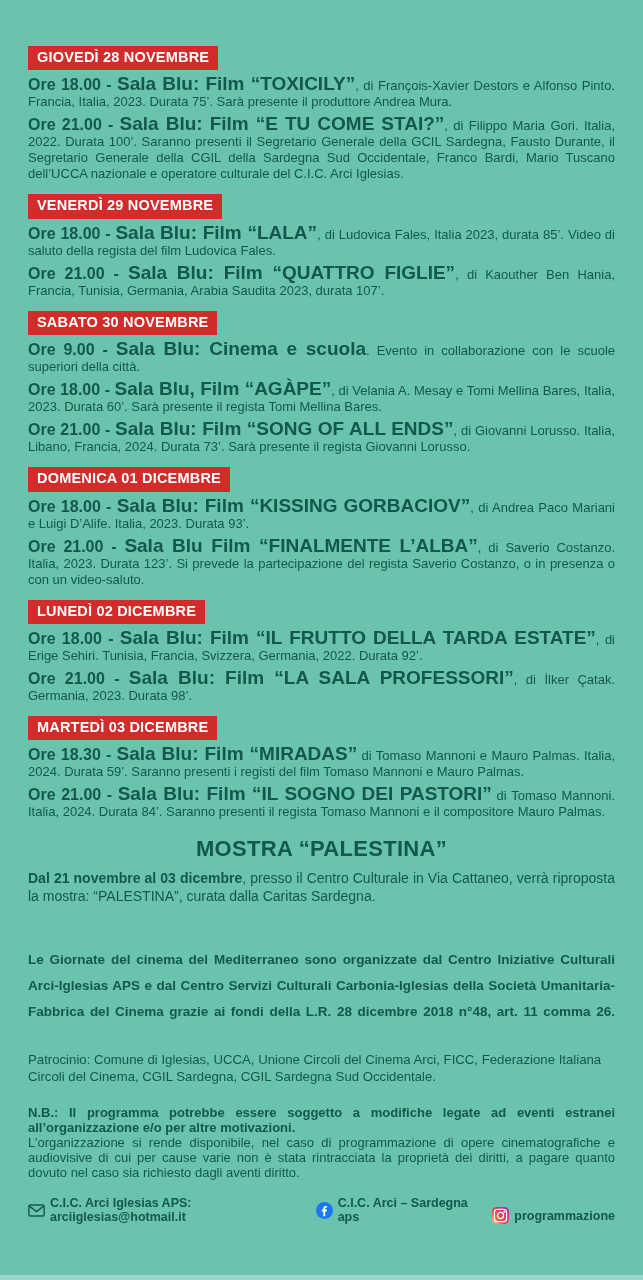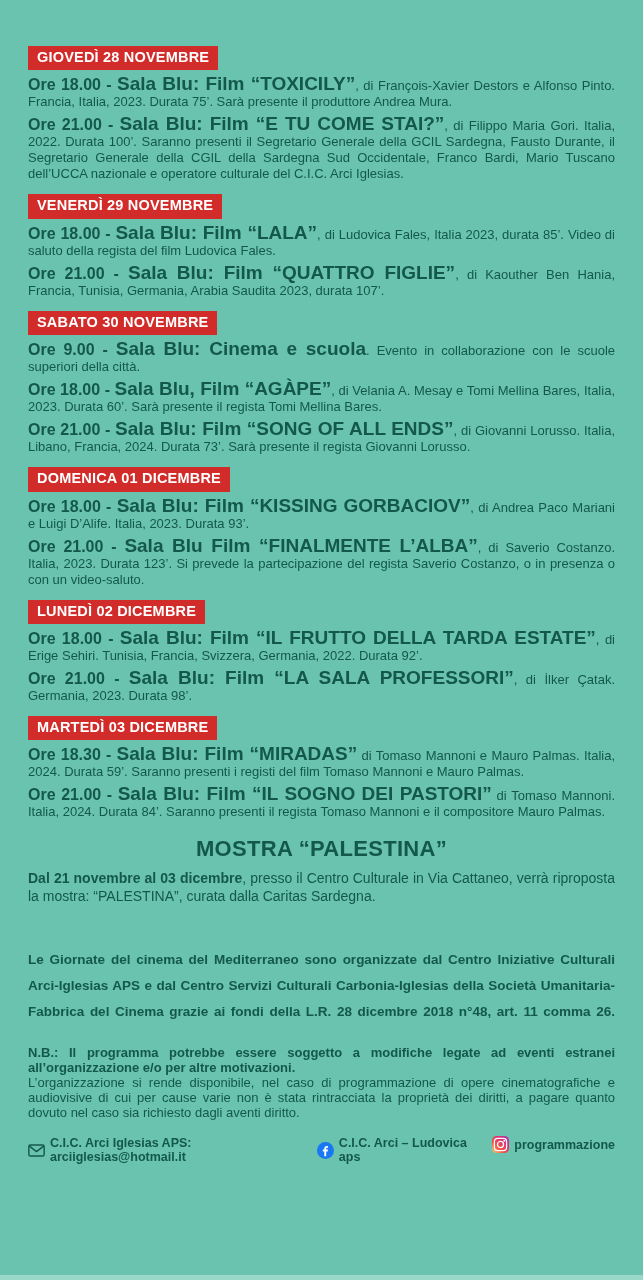--- a/index.html
+++ b/index.html
@@ -78,21 +78,21 @@
   
   .free-entry{
     margin:18px 0 0 0;
     text-align:center;
     font-size:20px;
     font-weight:bold;
     letter-spacing:.3px;
   }
   .footer{margin-top:14px;font-weight:bold;font-size:12.5px;}
   .info-label{margin:0 0 3px 0;font-size:11.5px;}
-  .contact-row{display:flex;align-items:flex-start;margin:16px 0 13px 0;}
+  .contact-row{display:flex;align-items:flex-end;margin:16px 0 13px 0;}
   .contact-item{display:flex;align-items:center;margin-right:20px;}
   .contact-item:last-child{margin-right:0;}
   .contact-icon{display:inline-flex;width:17px;height:17px;margin-right:5px;flex:0 0 auto;}
   .contact-icon svg{width:100%;height:100%;}
   .bottom-strip{
     position:absolute;left:0;bottom:0;
     width:643px;height:5px;
     background:var(--strip);
   }
 </style>
@@ -107,20 +107,21 @@
       <section class="day"><div class="day-badge">SABATO 30 NOVEMBRE</div><p class="event"><span class="event-time">Ore 9.00 - </span><span class="event-title">Sala Blu: Cinema e scuola</span><span class="event-details">. Evento in collaborazione  con le scuole superiori della città.</span></p><p class="event"><span class="event-time">Ore 18.00 - </span><span class="event-title">Sala Blu, Film “AGÀPE”</span><span class="event-details">, di Velania A. Mesay e Tomi Mellina Bares, Italia, 2023. Durata 60’. Sarà presente il regista Tomi Mellina Bares.</span></p><p class="event"><span class="event-time">Ore 21.00 - </span><span class="event-title">Sala Blu: Film “SONG OF ALL ENDS”</span><span class="event-details">, di Giovanni Lorusso. Italia, Libano, Francia, 2024. Durata 73’. Sarà presente il regista Giovanni Lorusso.</span></p></section>
       <section class="day"><div class="day-badge">DOMENICA 01 DICEMBRE</div><p class="event"><span class="event-time">Ore 18.00 - </span><span class="event-title">Sala Blu: Film “KISSING GORBACIOV”</span><span class="event-details">, di Andrea Paco Mariani e Luigi D’Alife. Italia, 2023. Durata 93’.</span></p><p class="event"><span class="event-time">Ore 21.00 - </span><span class="event-title">Sala Blu Film “FINALMENTE L’ALBA”</span><span class="event-details">, di Saverio Costanzo. Italia, 2023. Durata 123’. Si prevede la partecipazione del regista Saverio Costanzo, o in presenza o con un video-saluto.</span></p></section>
       <section class="day"><div class="day-badge">LUNEDÌ 02 DICEMBRE</div><p class="event"><span class="event-time">Ore 18.00 - </span><span class="event-title">Sala Blu: Film “IL FRUTTO DELLA TARDA ESTATE”</span><span class="event-details">, di Erige Sehiri. Tunisia, Francia, Svizzera, Germania, 2022. Durata 92’.</span></p><p class="event"><span class="event-time">Ore 21.00 - </span><span class="event-title">Sala Blu: Film “LA SALA PROFESSORI”</span><span class="event-details">, di İlker Çatak. Germania, 2023. Durata 98’.</span></p></section>
       <section class="day"><div class="day-badge">MARTEDÌ 03 DICEMBRE</div><p class="event"><span class="event-time">Ore 18.30 - </span><span class="event-title">Sala Blu: Film “MIRADAS”</span><span class="event-details"> di Tomaso Mannoni e Mauro Palmas. Italia, 2024. Durata 59’. Saranno presenti i registi del film Tomaso Mannoni e Mauro Palmas.</span></p><p class="event"><span class="event-time">Ore 21.00 - </span><span class="event-title">Sala Blu: Film “IL SOGNO DEI PASTORI”</span><span class="event-details"> di Tomaso Mannoni. Italia, 2024. Durata 84’. Saranno presenti il regista Tomaso Mannoni e il compositore Mauro Palmas.</span></p></section>
     </div>
 
   <h2 class="mostra-title">MOSTRA “PALESTINA”</h2>
   <p class="mostra-lead"><span class="bold">Dal 21 novembre al 03 dicembre</span><span>, presso il Centro Culturale in Via Cattaneo, verrà riproposta la mostra: “PALESTINA”, curata dalla Caritas Sardegna.</span></p>
 
   <p class="credits-org">Le Giornate del cinema del Mediterraneo sono organizzate dal Centro Iniziative Culturali Arci-Iglesias APS e dal  Centro Servizi Culturali Carbonia-Iglesias della Società Umanitaria-Fabbrica del Cinema grazie ai fondi della L.R. 28 dicembre 2018 n°48, art. 11 comma 26.</p>
+  <p class="patrocinio">Patrocinio: Comune di Iglesias, UCCA, Unione Circoli del Cinema Arci, FICC, Federazione Italiana Circoli del Cinema, CGIL Sardegna, CGIL Sardegna Sud Occidentale.</p>
   <p class="nb"><span class="nb-bold">N.B.: Il programma potrebbe essere soggetto a modifiche legate ad eventi estranei all’organizzazione e/o per altre motivazioni.</span><span>L’organizzazione si rende disponibile, nel caso di programmazione di opere cinematografiche e audiovisive di cui per cause varie non è stata rintracciata la proprietà dei diritti, a pagare quanto dovuto nel caso sia richiesto dagli aventi diritto.</span></p>
 
 
   <div class="footer">
     <div class="contact-row">
         <div class="contact-item">
           <span class="contact-icon">
             <svg viewBox="0 0 24 18">
               <rect x="1.2" y="1.2" width="21.6" height="15.6" rx="2.2" fill="none" stroke="#14584D" stroke-width="2"></rect>
               <path d="M2.5 3.2 L12 10.6 L21.5 3.2" fill="none" stroke="#14584D" stroke-width="2" stroke-linecap="round" stroke-linejoin="round"></path>
@@ -128,21 +129,21 @@
           </span>
           <span>C.I.C. Arci Iglesias APS: arciiglesias@hotmail.it</span>
         </div>
         <div class="contact-item">
           <span class="contact-icon">
             <svg viewBox="0 0 24 24">
               <circle cx="12" cy="12" r="12" fill="#1877F2"></circle>
               <path d="M15.6 8.2h-1.7c-.6 0-.9.3-.9 1v1.5h2.5l-.4 2.6h-2.1V20h-2.7v-6.7H8.2v-2.6h2.1V9c0-2.1 1.2-3.4 3.3-3.4h2z" fill="#fff"></path>
             </svg>
           </span>
-          <span>C.I.C. Arci – Ludovica aps</span>
+          <span>C.I.C. Arci – Sardegna aps</span>
         </div>
         <div class="contact-item">
           <span class="contact-icon">
             <svg viewBox="0 0 24 24">
               <defs>
                 <linearGradient id="iggrad" x1="0" y1="1" x2="1" y2="0">
                   <stop offset="0" stop-color="#FED373"></stop>
                   <stop offset="0.35" stop-color="#F15245"></stop>
                   <stop offset="0.7" stop-color="#D92E7F"></stop>
                   <stop offset="1" stop-color="#9B36B7"></stop>

